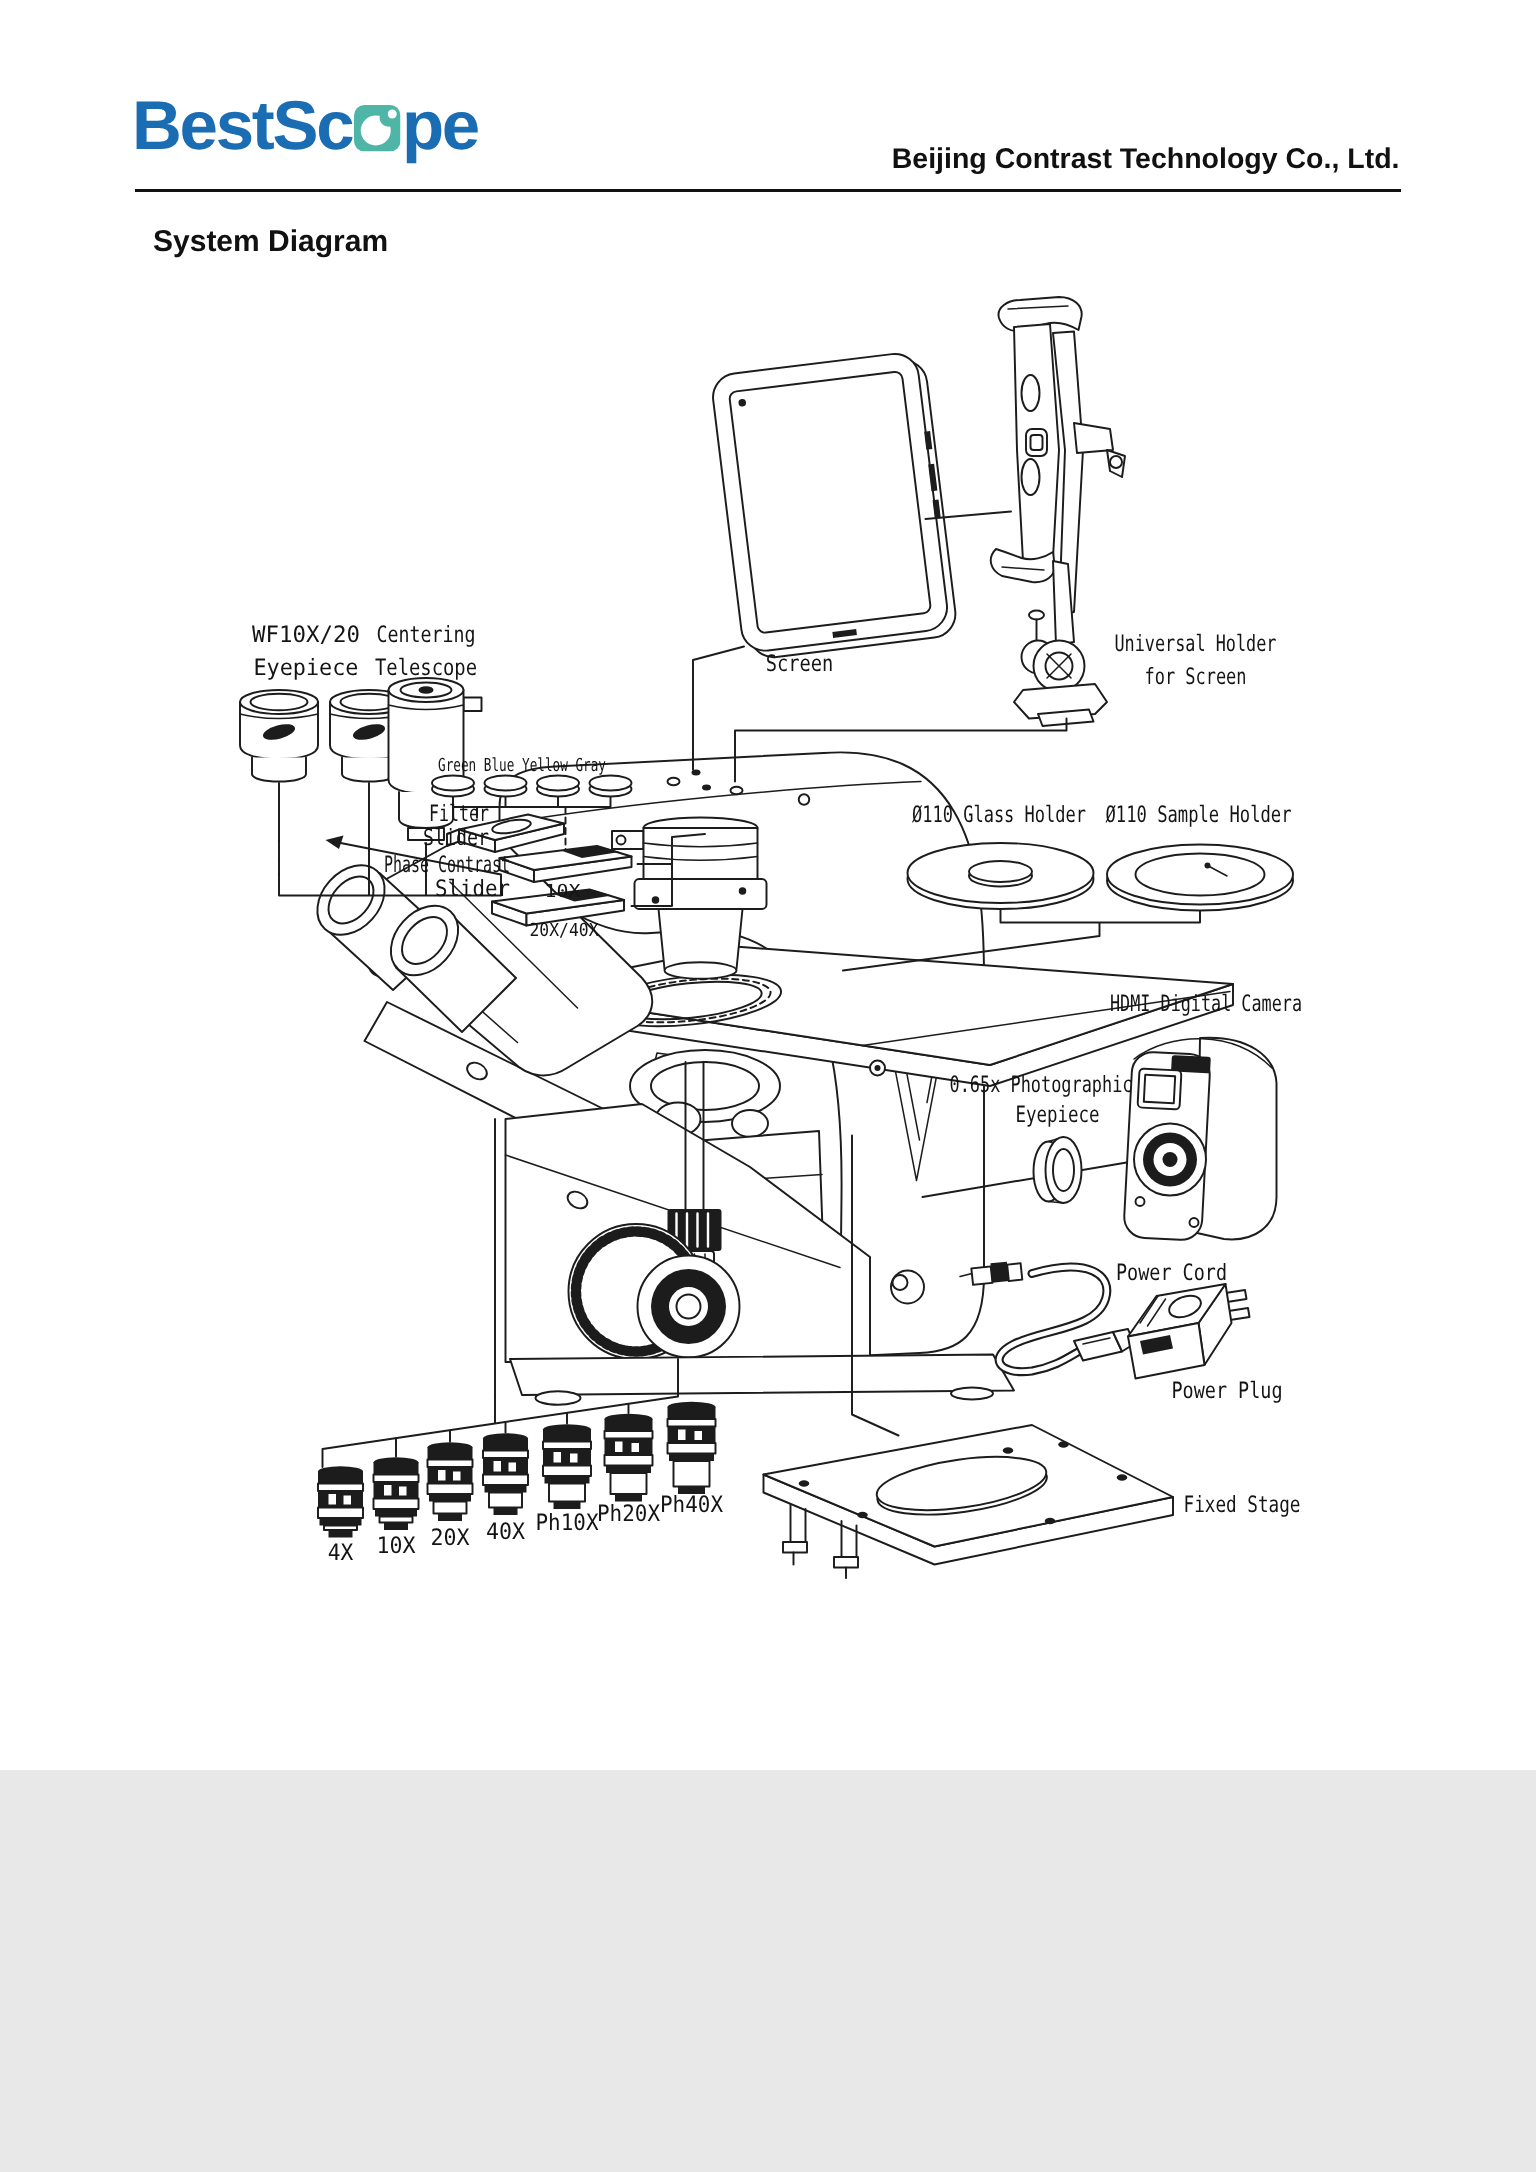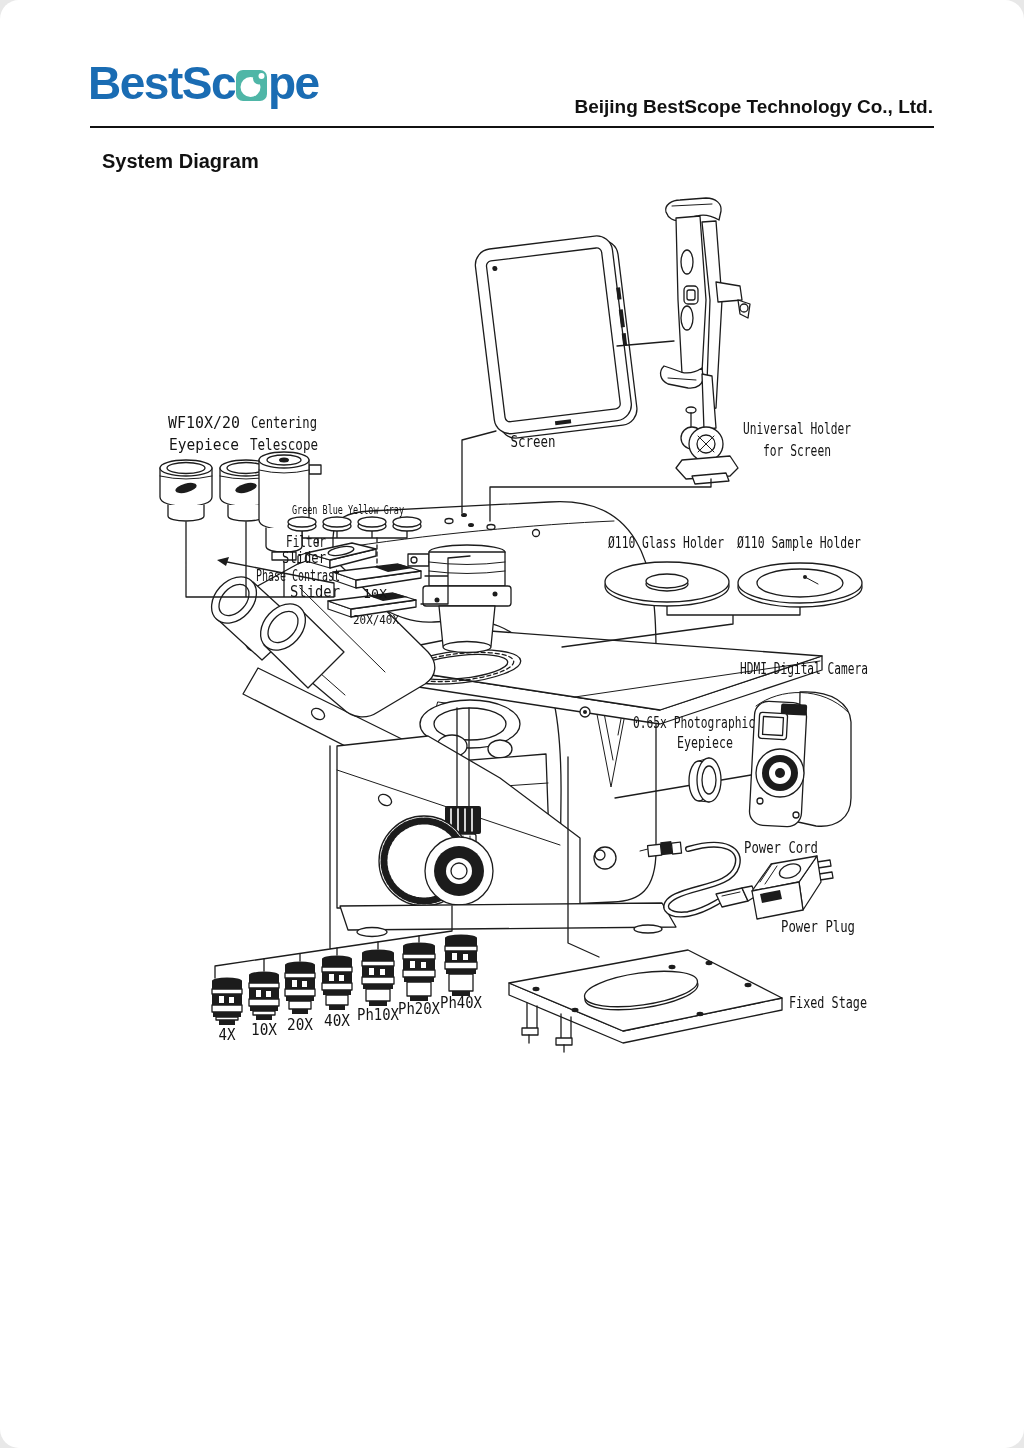--- a/index.html
+++ b/index.html
@@ -1,17 +1,17 @@
 <!DOCTYPE html>
 <html><head>
 <meta charset="utf-8">
 <style>
   html,body{margin:0;padding:0;background:#e8e8e8;}
-  .page{position:relative;width:1024px;height:1448px;background:#ffffff;margin:0 auto;
-        font-family:"Liberation Sans",sans-serif;overflow:hidden;border-radius:19px;}
+  .page{position:relative;width:1024px;height:1180px;background:#ffffff;margin:0 auto;
+        font-family:"Liberation Sans",sans-serif;overflow:hidden;}
   .logo{position:absolute;left:88px;top:56px;font-weight:bold;font-size:46px;letter-spacing:-1.5px;
         color:#1a6cb3;white-space:nowrap;}
   .logo-sq{display:inline-block;width:31px;height:31px;margin:0 1px;transform:translateY(2px);}
   .company{position:absolute;right:91px;top:96px;font-weight:bold;font-size:19px;color:#111;}
   .rule{position:absolute;left:90px;top:126px;width:844px;height:2px;background:#111;}
   .title{position:absolute;left:90px;top:138px;font-weight:bold;font-size:20px;color:#111;margin:12px;}
   .pagenum{position:absolute;left:0;top:1340px;width:100%;text-align:center;font-size:13.5px;color:#222;}
   .diagram{position:absolute;left:0;top:0;width:1024px;height:1448px;}
   .diagram path,.diagram rect,.diagram ellipse,.diagram circle,.diagram line,.diagram polyline,.diagram polygon{
       stroke:#1c1c1c;stroke-width:1.3;fill:none;stroke-linejoin:round;stroke-linecap:round;}
@@ -30,21 +30,21 @@
 
 <div class="page">
 
   <div class="logo"><span>BestSc</span><span class="logo-sq"><svg width="31" height="31" viewBox="0 0 31 31">
           <rect x="0" y="0" width="31" height="31" rx="7" fill="#4fb6a7"></rect>
           <circle cx="14.5" cy="17" r="10" fill="#fff"></circle>
           <circle cx="23" cy="8.5" r="6" fill="#4fb6a7"></circle>
           <circle cx="25.5" cy="6" r="3" fill="#fff"></circle>
         </svg></span><span>pe</span></div>
 
-  <div class="company">Beijing BestScope Technology Co., Ltd.</div>
+  <div class="company">Beijing Contrast Technology Co., Ltd.</div>
   <div class="rule"></div>
   <h1 class="title">System Diagram</h1>
 
   <svg class="diagram" viewBox="0 0 1024 1448">
 
     <g>
       <path class="w" d="M333,571 L333,538 C333,517 349,512 370,511 L549,502 C591,499 619,512 636,541 C652,568 656,604 656,652 L656,850 C656,891 639,901 613,902 L570,904 C562,904 560,898 560,889 L561,798 C562,706 548,666 528,646 C509,627 490,621 468,620 L434,622 C394,625 356,592 333,571 Z"></path>
       <path class="thin" d="M336,549 C420,535 540,524 614,521"></path>
       <ellipse cx="449" cy="521" rx="4" ry="2.5"></ellipse>
       <ellipse class="k" cx="464" cy="515" rx="3" ry="2"></ellipse>

